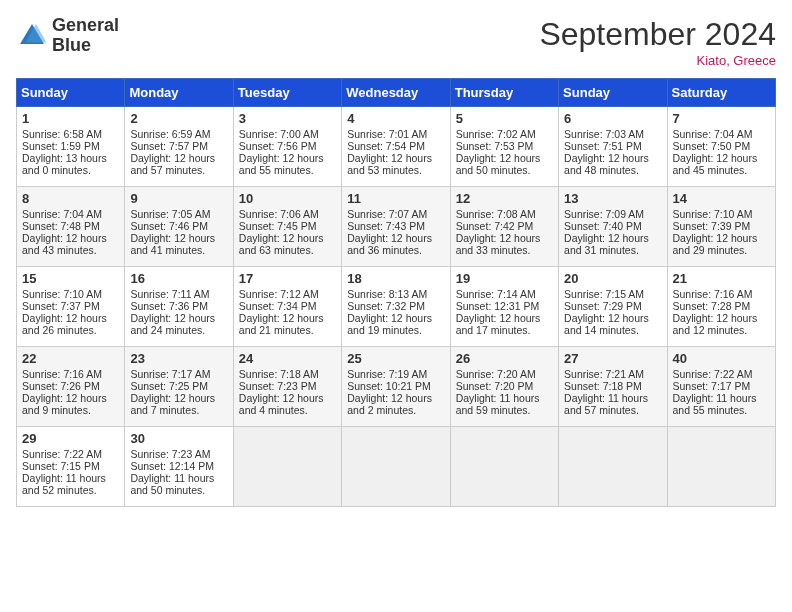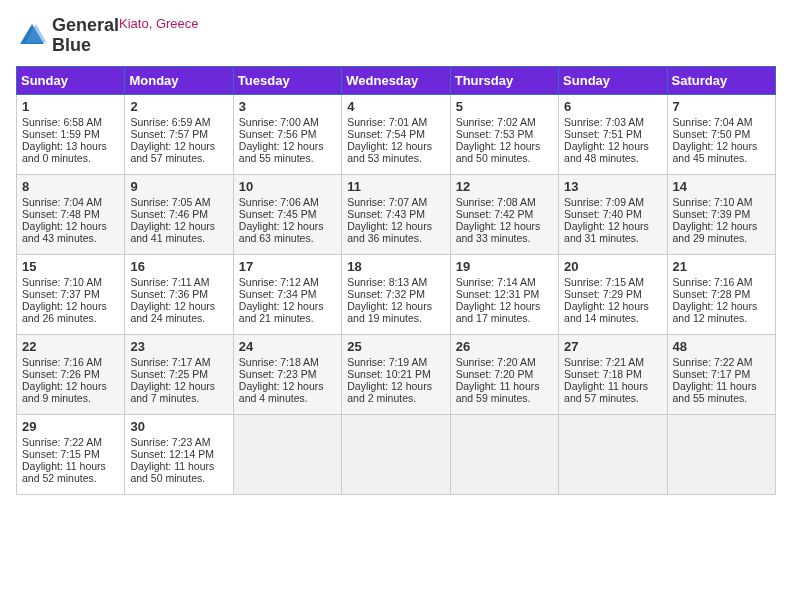--- a/index.html
+++ b/index.html
@@ -5,20 +5,21 @@
     * { margin: 0; padding: 0; box-sizing: border-box; }
     body {
       font-family: Arial, sans-serif;
       background: #fff;
       width: 792px;
       min-height: 612px;
       padding: 16px;
     }
     .header {
       display: flex;
+      justify-content: space-between;
       align-items: flex-start;
       margin-bottom: 10px;
     }
     .logo {
       display: flex;
       align-items: center;
       gap: 4px;
     }
     .logo-text {
       font-size: 18px;
@@ -42,21 +43,21 @@
     .location {
       font-size: 13px;
       color: #be185d;
     }
     table {
       width: 100%;
       border-collapse: collapse;
       table-layout: fixed;
     }
     th {
-      background: #6d28d9;
+      background: #1d4ed8;
       color: #fff;
       font-size: 13px;
       font-weight: bold;
       padding: 6px 4px;
       text-align: left;
       border: 1px solid #3a6abf;
     }
     td {
       vertical-align: top;
       padding: 4px 5px;
@@ -83,20 +84,21 @@
     <svg class="logo-icon" viewBox="0 0 40 40">
       <polygon points="20,5 35,30 5,30" fill="#2a7abf"></polygon>
       <polygon points="25,5 38,28 12,28" fill="#4a9adf" opacity="0.5"></polygon>
     </svg>
     <div class="logo-text">
       <span>General</span>
       <span>Blue</span>
     </div>
   </div>
   <div class="title-block">
+    <div class="month-title">September 2024</div>
     <div class="location">Kiato, Greece</div>
   </div>
 </div>
 
 <table>
   <thead>
     <tr>
       <th>Sunday</th>
       <th>Monday</th>
       <th>Tuesday</th>
@@ -134,21 +136,21 @@
         <td><span class="day-num">20</span><span>Sunrise: 7:15 AM</span><br><span>Sunset: 7:29 PM</span><br><span>Daylight: 12 hours and 14 minutes.</span></td>
         <td><span class="day-num">21</span><span>Sunrise: 7:16 AM</span><br><span>Sunset: 7:28 PM</span><br><span>Daylight: 12 hours and 12 minutes.</span></td>
       </tr>
       <tr>
         <td><span class="day-num">22</span><span>Sunrise: 7:16 AM</span><br><span>Sunset: 7:26 PM</span><br><span>Daylight: 12 hours and 9 minutes.</span></td>
         <td><span class="day-num">23</span><span>Sunrise: 7:17 AM</span><br><span>Sunset: 7:25 PM</span><br><span>Daylight: 12 hours and 7 minutes.</span></td>
         <td><span class="day-num">24</span><span>Sunrise: 7:18 AM</span><br><span>Sunset: 7:23 PM</span><br><span>Daylight: 12 hours and 4 minutes.</span></td>
         <td><span class="day-num">25</span><span>Sunrise: 7:19 AM</span><br><span>Sunset: 10:21 PM</span><br><span>Daylight: 12 hours and 2 minutes.</span></td>
         <td><span class="day-num">26</span><span>Sunrise: 7:20 AM</span><br><span>Sunset: 7:20 PM</span><br><span>Daylight: 11 hours and 59 minutes.</span></td>
         <td><span class="day-num">27</span><span>Sunrise: 7:21 AM</span><br><span>Sunset: 7:18 PM</span><br><span>Daylight: 11 hours and 57 minutes.</span></td>
-        <td><span class="day-num">48</span><span>Sunrise: 7:22 AM</span><br><span>Sunset: 7:17 PM</span><br><span>Daylight: 11 hours and 55 minutes.</span></td>
+        <td><span class="day-num">40</span><span>Sunrise: 7:22 AM</span><br><span>Sunset: 7:17 PM</span><br><span>Daylight: 11 hours and 55 minutes.</span></td>
       </tr>
       <tr>
         <td><span class="day-num">29</span><span>Sunrise: 7:22 AM</span><br><span>Sunset: 7:15 PM</span><br><span>Daylight: 11 hours and 52 minutes.</span></td>
         <td><span class="day-num">30</span><span>Sunrise: 7:23 AM</span><br><span>Sunset: 12:14 PM</span><br><span>Daylight: 11 hours and 50 minutes.</span></td>
         <td class="empty"></td>
         <td class="empty"></td>
         <td class="empty"></td>
         <td class="empty"></td>
         <td class="empty"></td>
       </tr>

